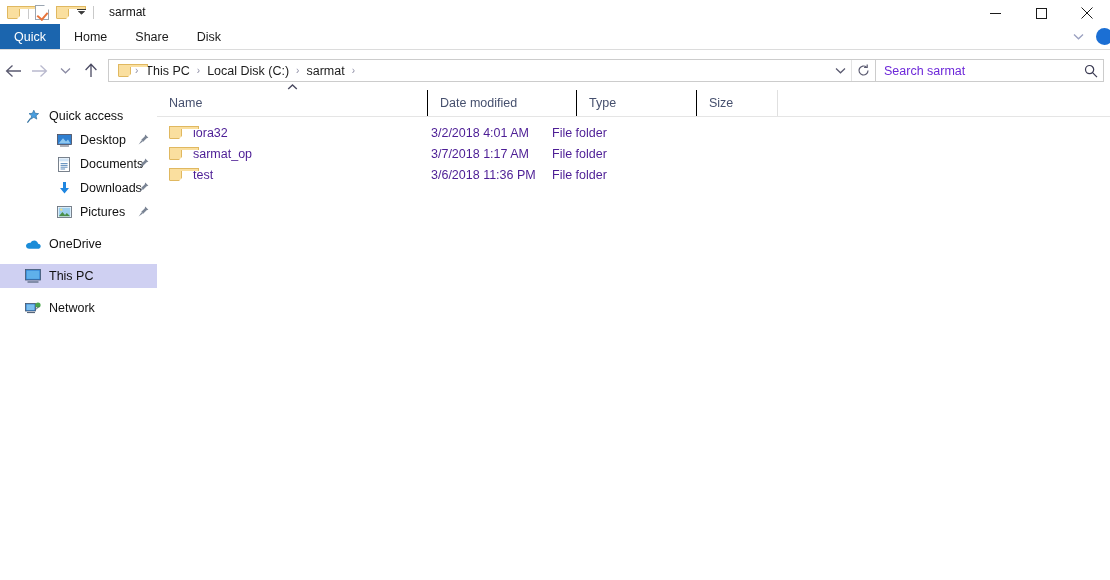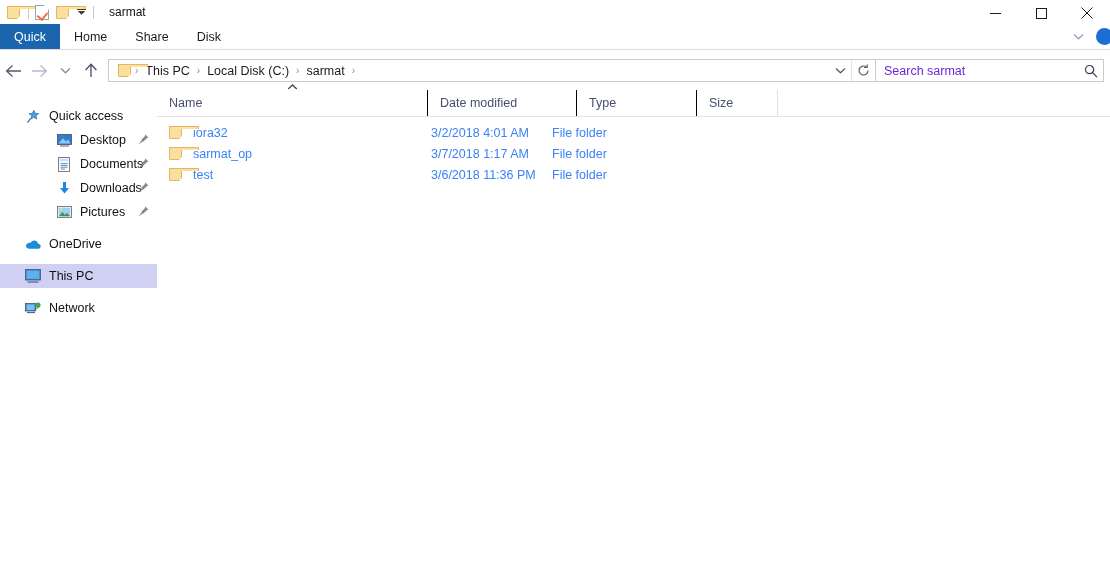--- a/index.html
+++ b/index.html
@@ -350,21 +350,21 @@
     color: #4a4a60;
     font-size: 11px;
     line-height: 1;
   }
   .rows { padding-top: 5px; }
   .row {
     height: 21px;
     display: flex;
     align-items: center;
     font-size: 12.5px;
-    color: #3b82f6;
+    color: #4c1d95;
   }
   .cell-name {
     width: 270px;
     display: flex;
     align-items: center;
     padding-left: 12px;
     box-sizing: border-box;
   }
   .cell-name .label { margin-left: 9px; }
   .cell-date { width: 121px; padding-left: 4px; box-sizing: border-box; }

